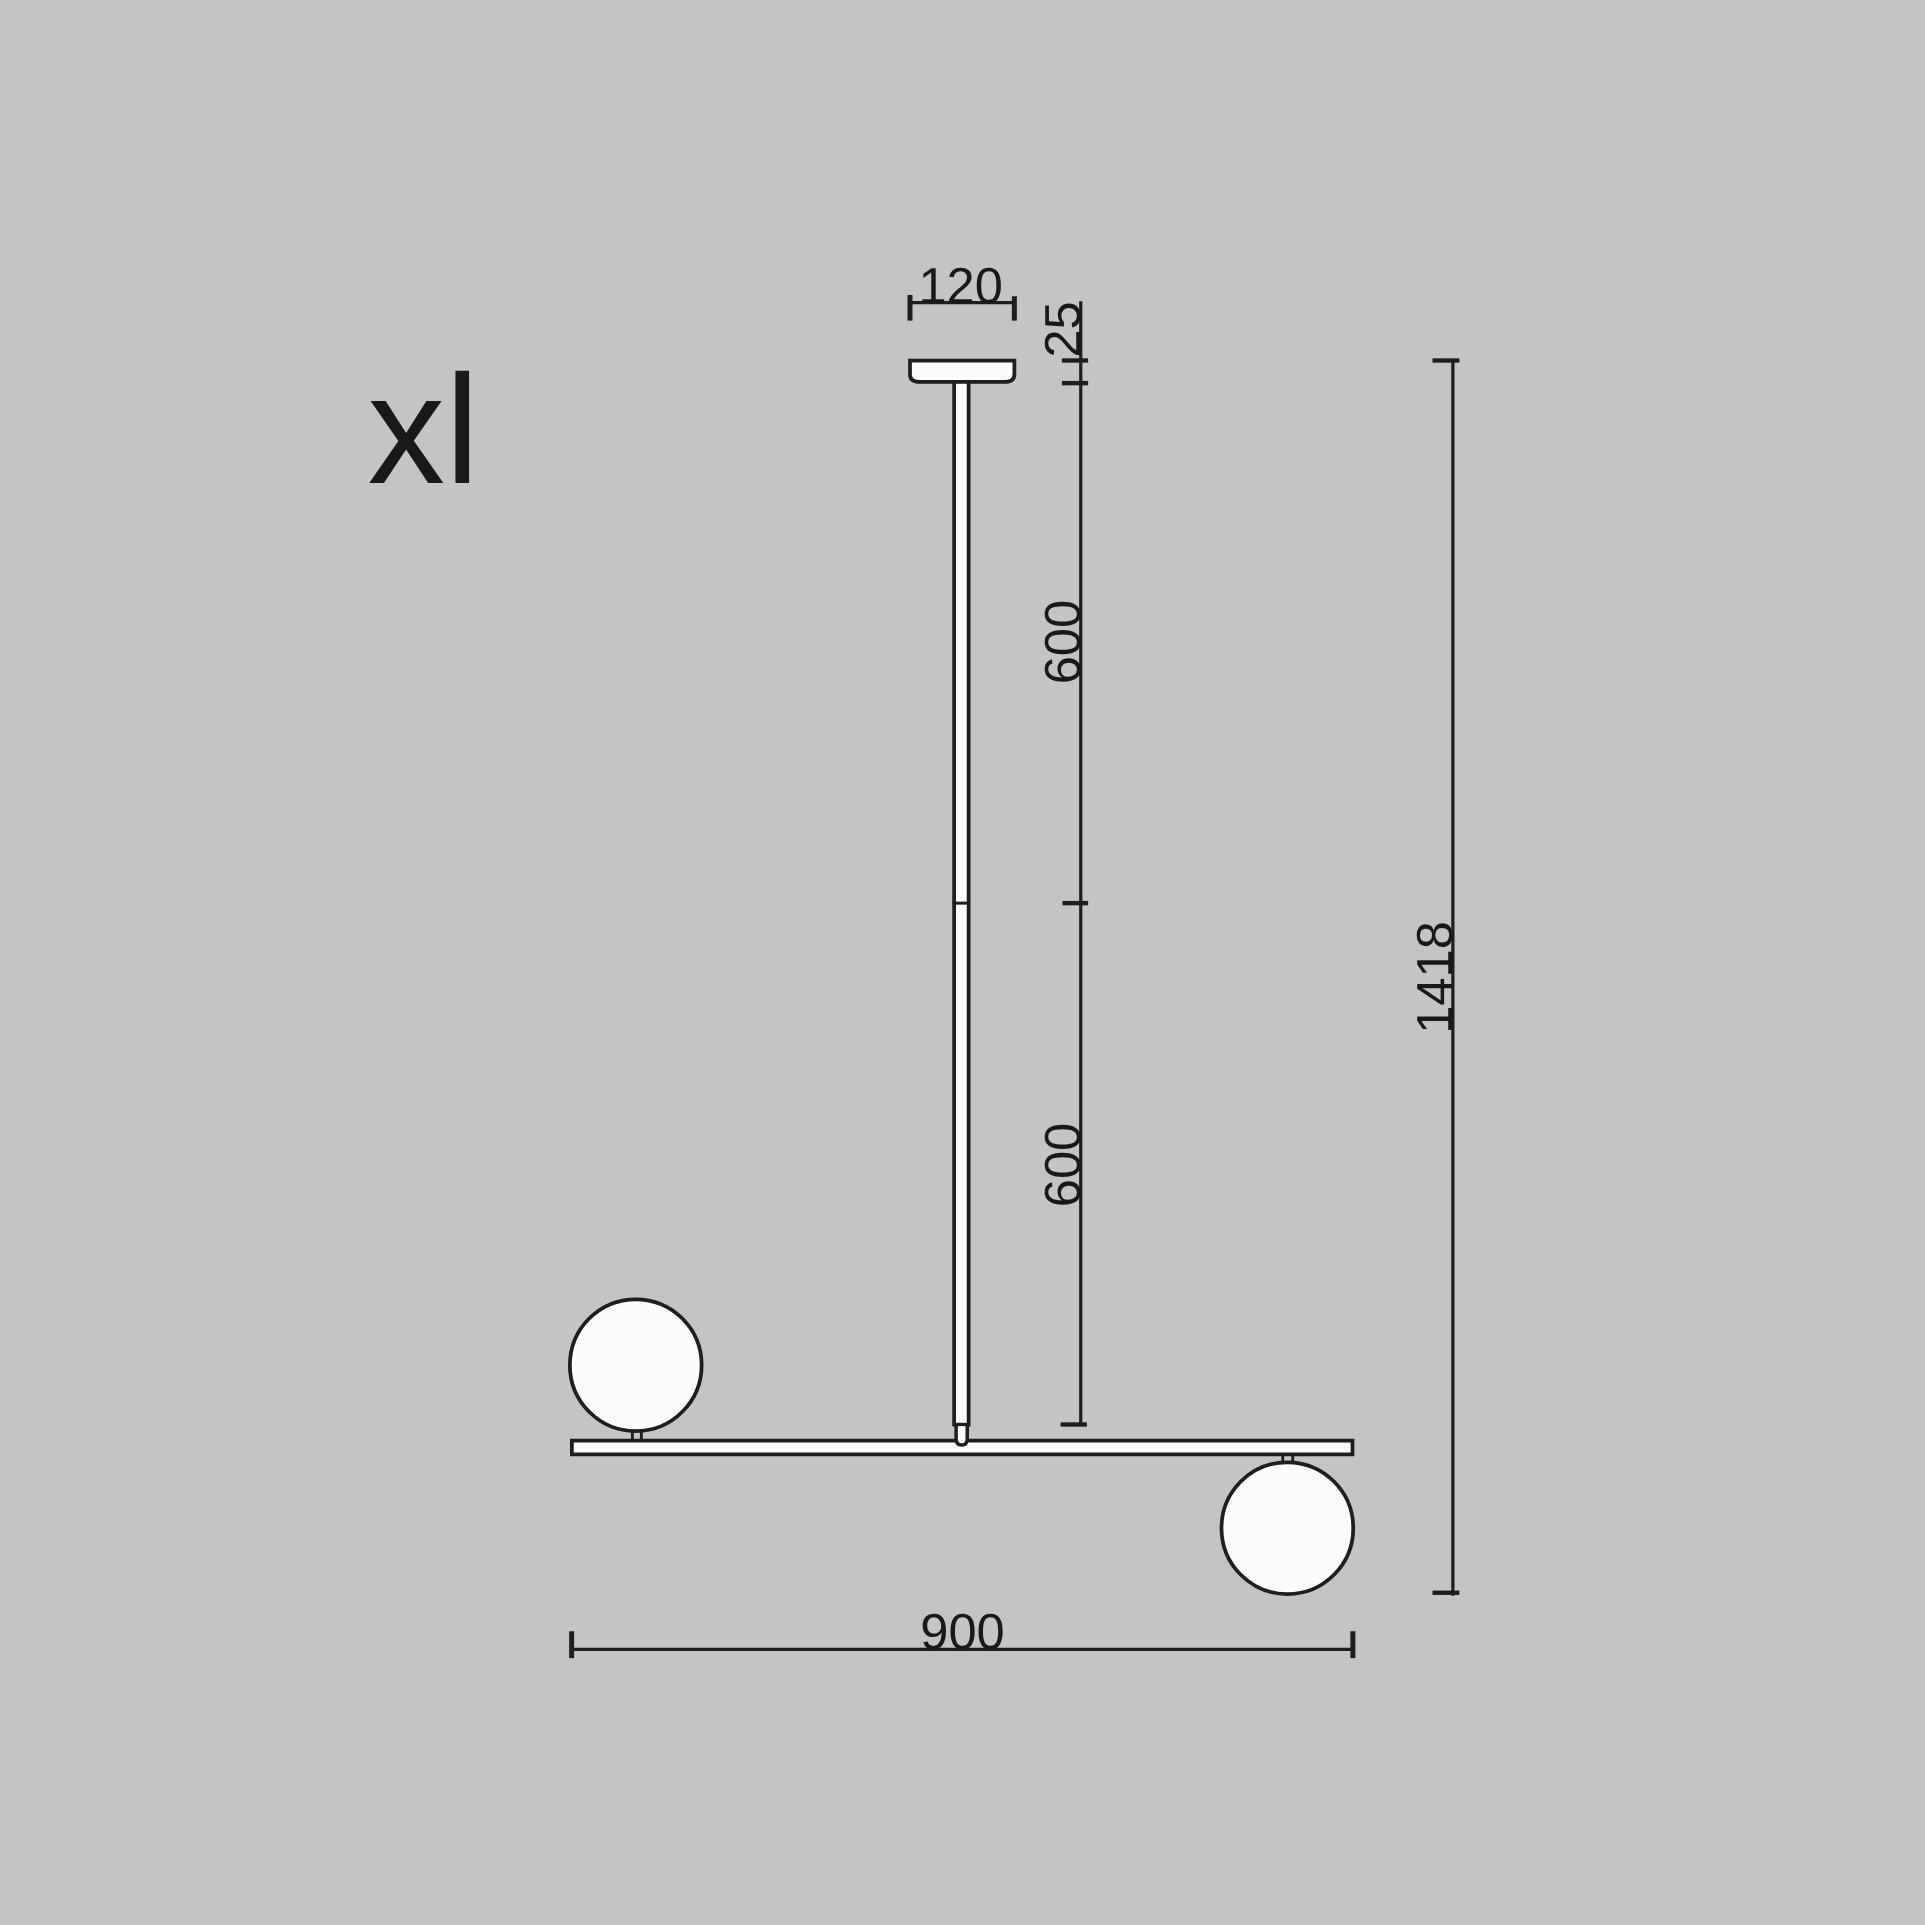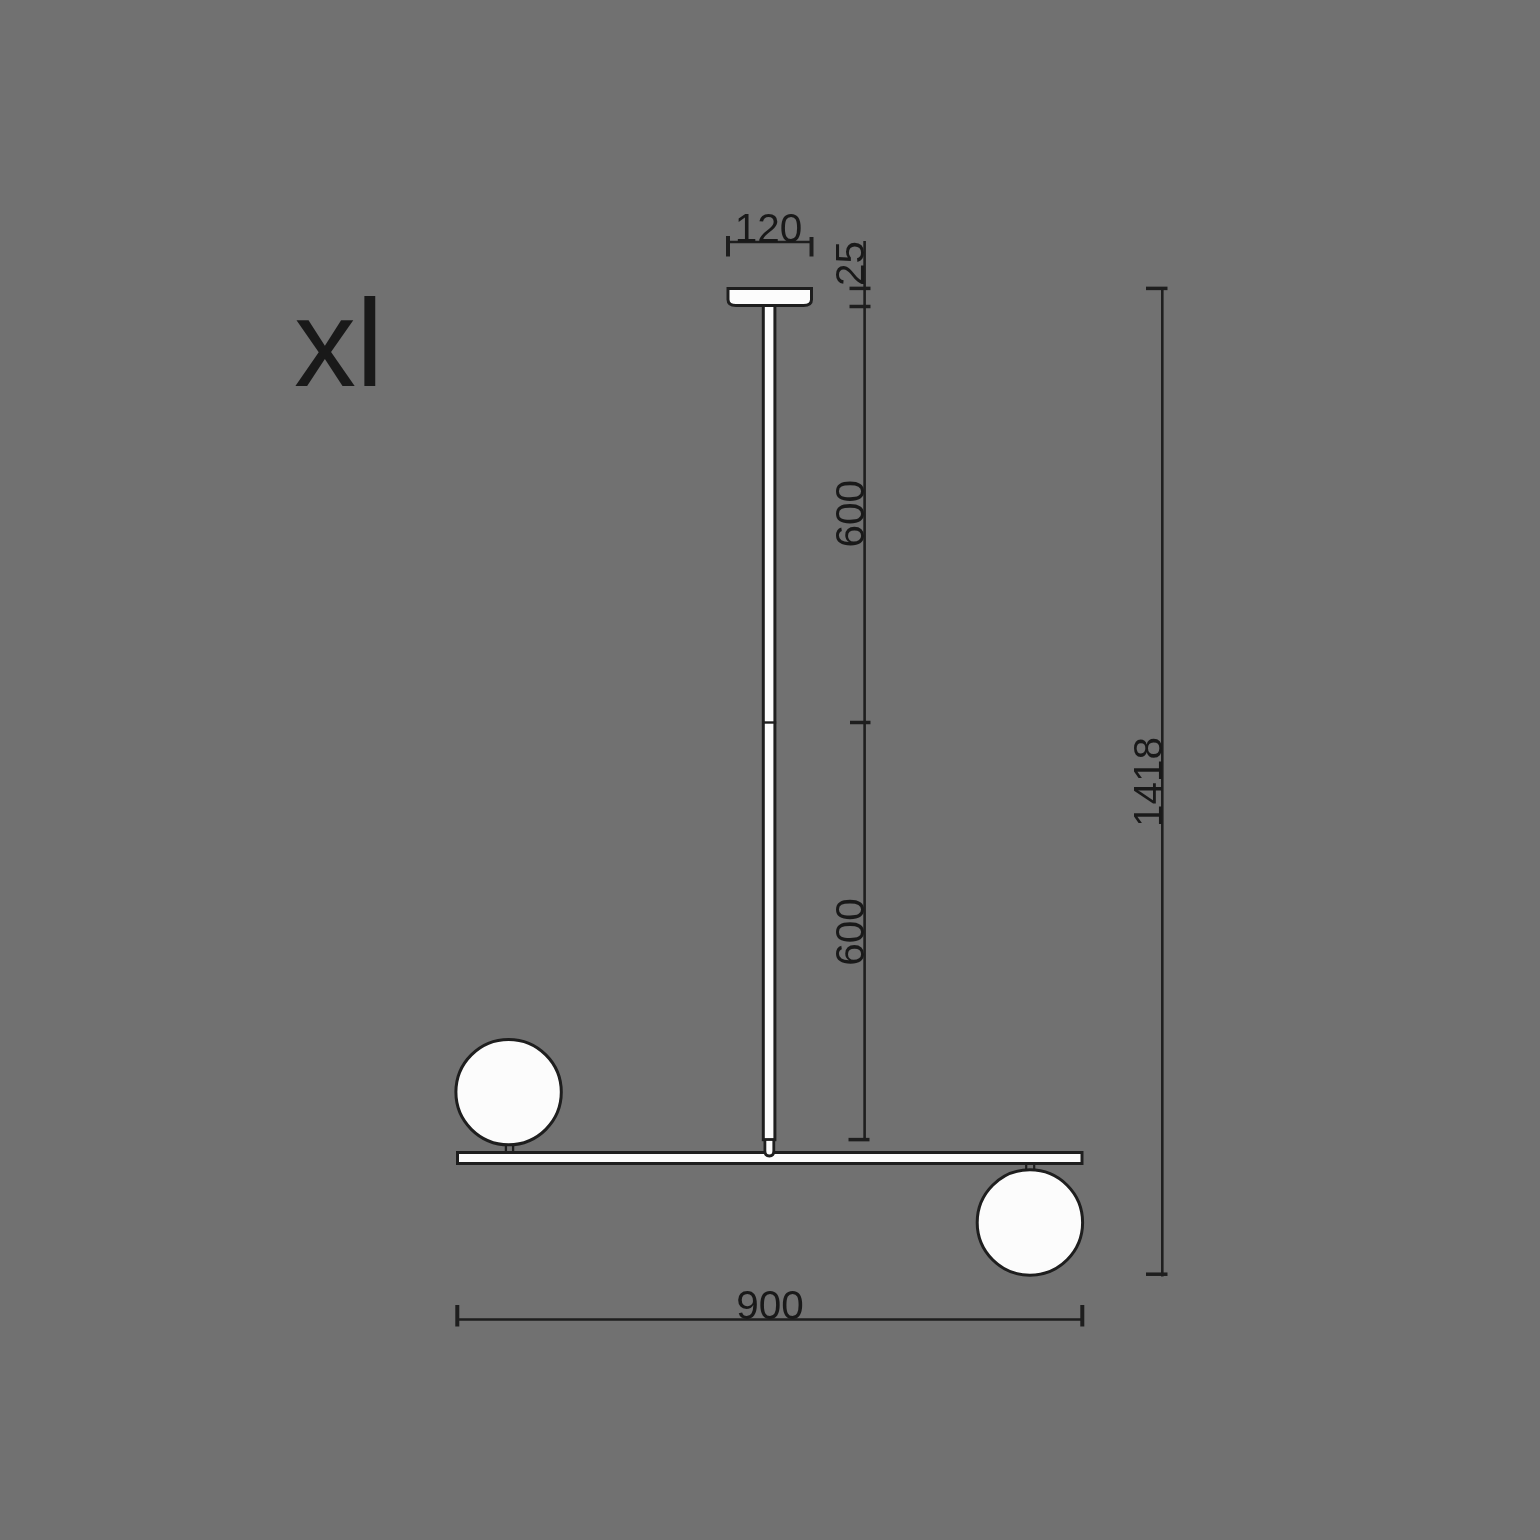--- a/index.html
+++ b/index.html
@@ -1,16 +1,16 @@
 <!DOCTYPE html>
 <html><head>
 <meta charset="utf-8">
 <style>
 html,body{margin:0;padding:0;background:#fcfcfc;}
-#c{position:relative;width:1540px;height:1540px;background:#d946ef;overflow:hidden;filter:grayscale(1);}
+#c{position:relative;width:1540px;height:1540px;background:#7dd3fc;overflow:hidden;filter:grayscale(1);}
 svg{position:absolute;top:0;left:0;}
 text{font-family:"Liberation Sans",sans-serif;fill:#191919;}
 </style>
 </head>
 <body>
 <div id="c">
 <svg width="1540" height="1540" viewBox="0 0 1540 1540">
   <g stroke="#1e1e1e" fill="none">
 
     <rect x="763.3" y="300" width="11.6" height="839.7" stroke-width="3" fill="#fcfcfc"></rect>

